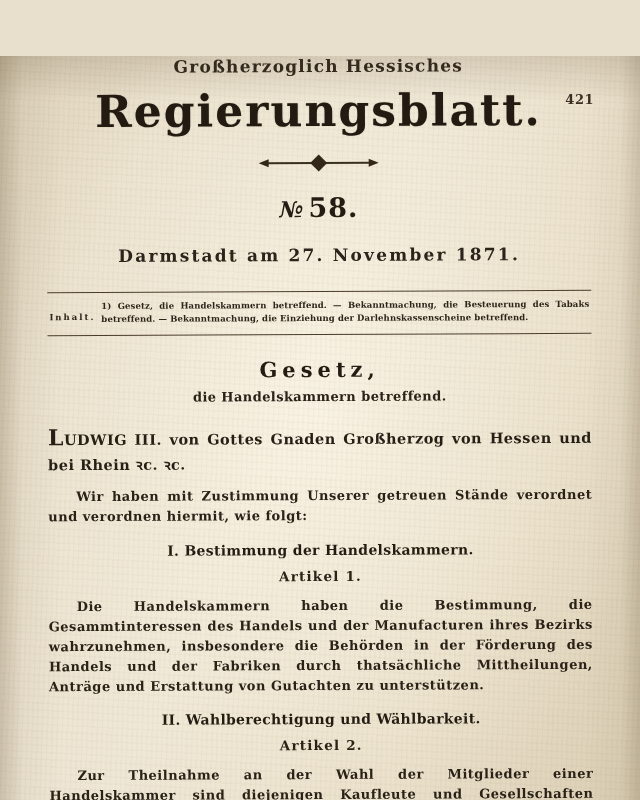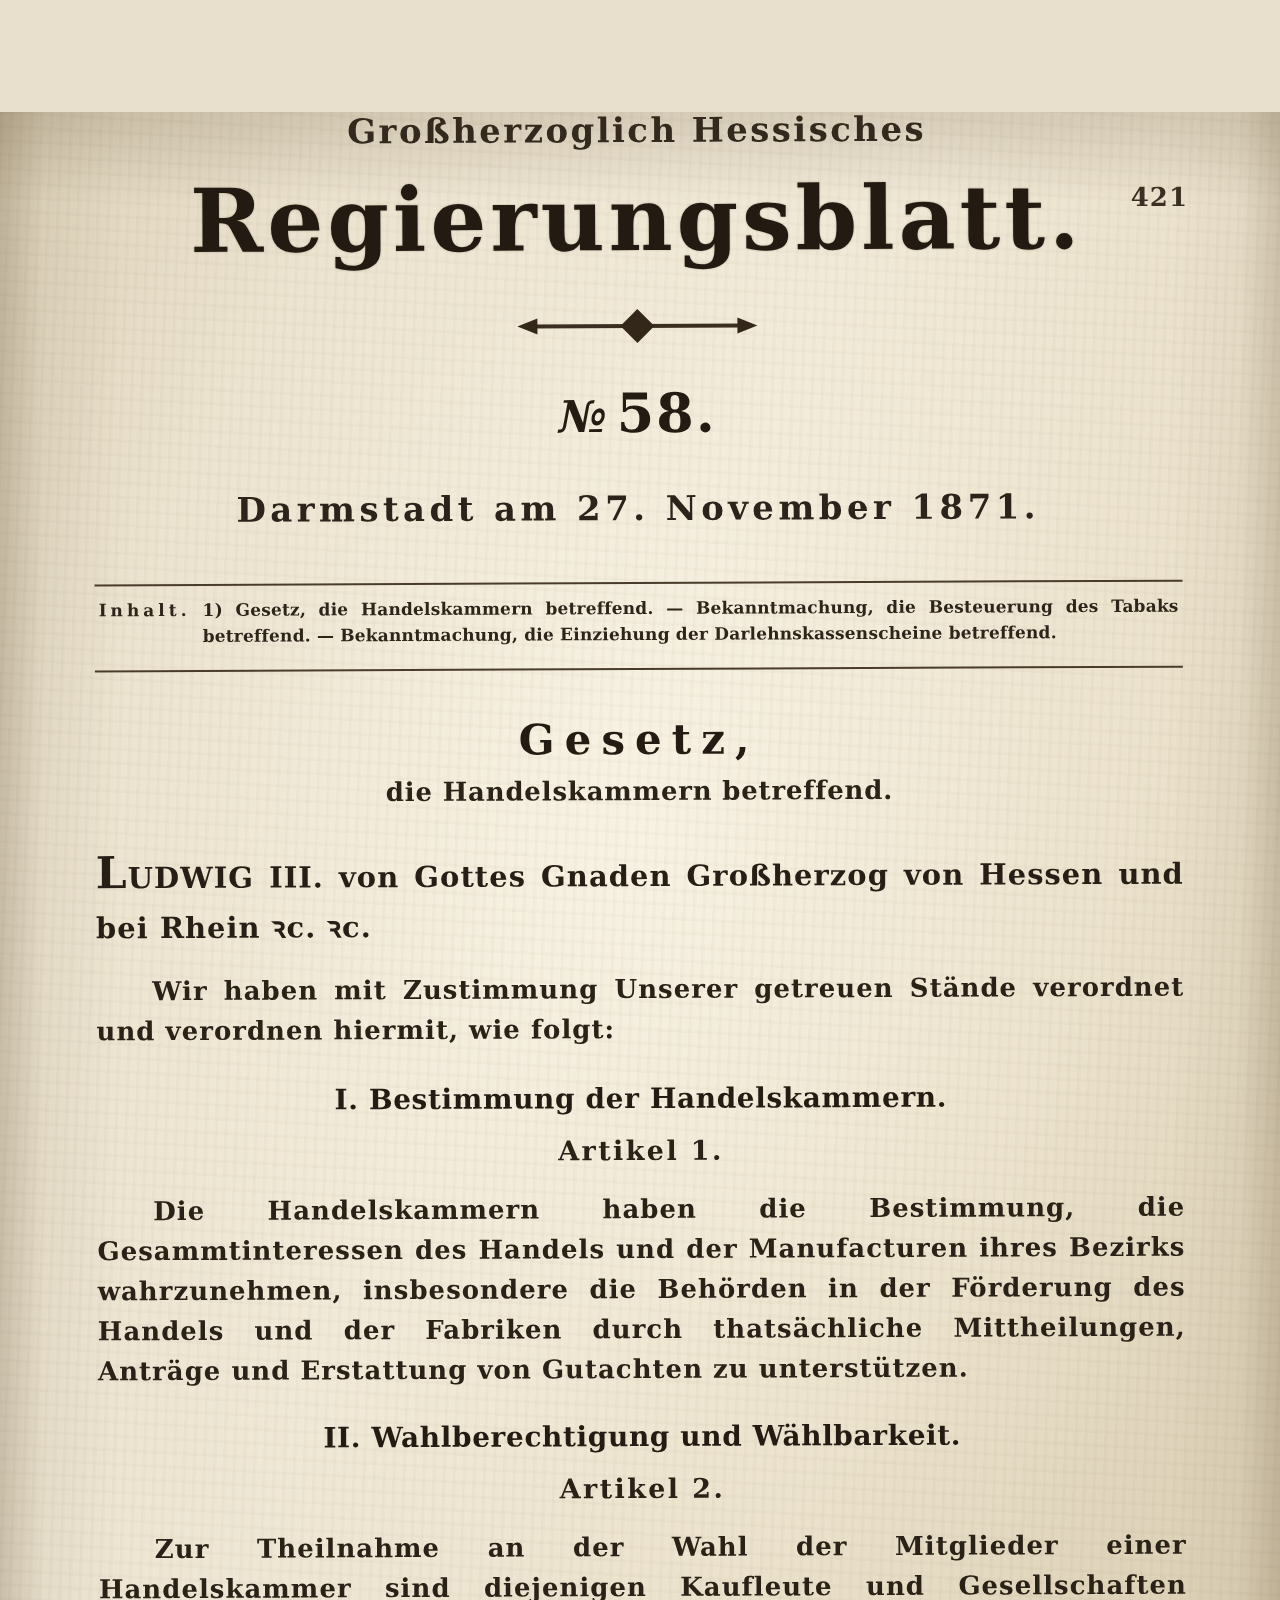--- a/index.html
+++ b/index.html
@@ -149,20 +149,21 @@
     padding: 7px 2px 8px;
     font-size: 8.5px;
     line-height: 1.55;
     color: #2e251a;
   }
   .toc-label {
     white-space: nowrap;
     font-weight: bold;
     letter-spacing: 2px;
     padding-top: 0px;
+    margin-top: 11px;
   }
   .toc-text {
     text-align: justify;
     font-weight: bold;
     letter-spacing: 0.1px;
   }
   .rule2 {
     height: 1px;
     background: #4a3c2a;
   }

